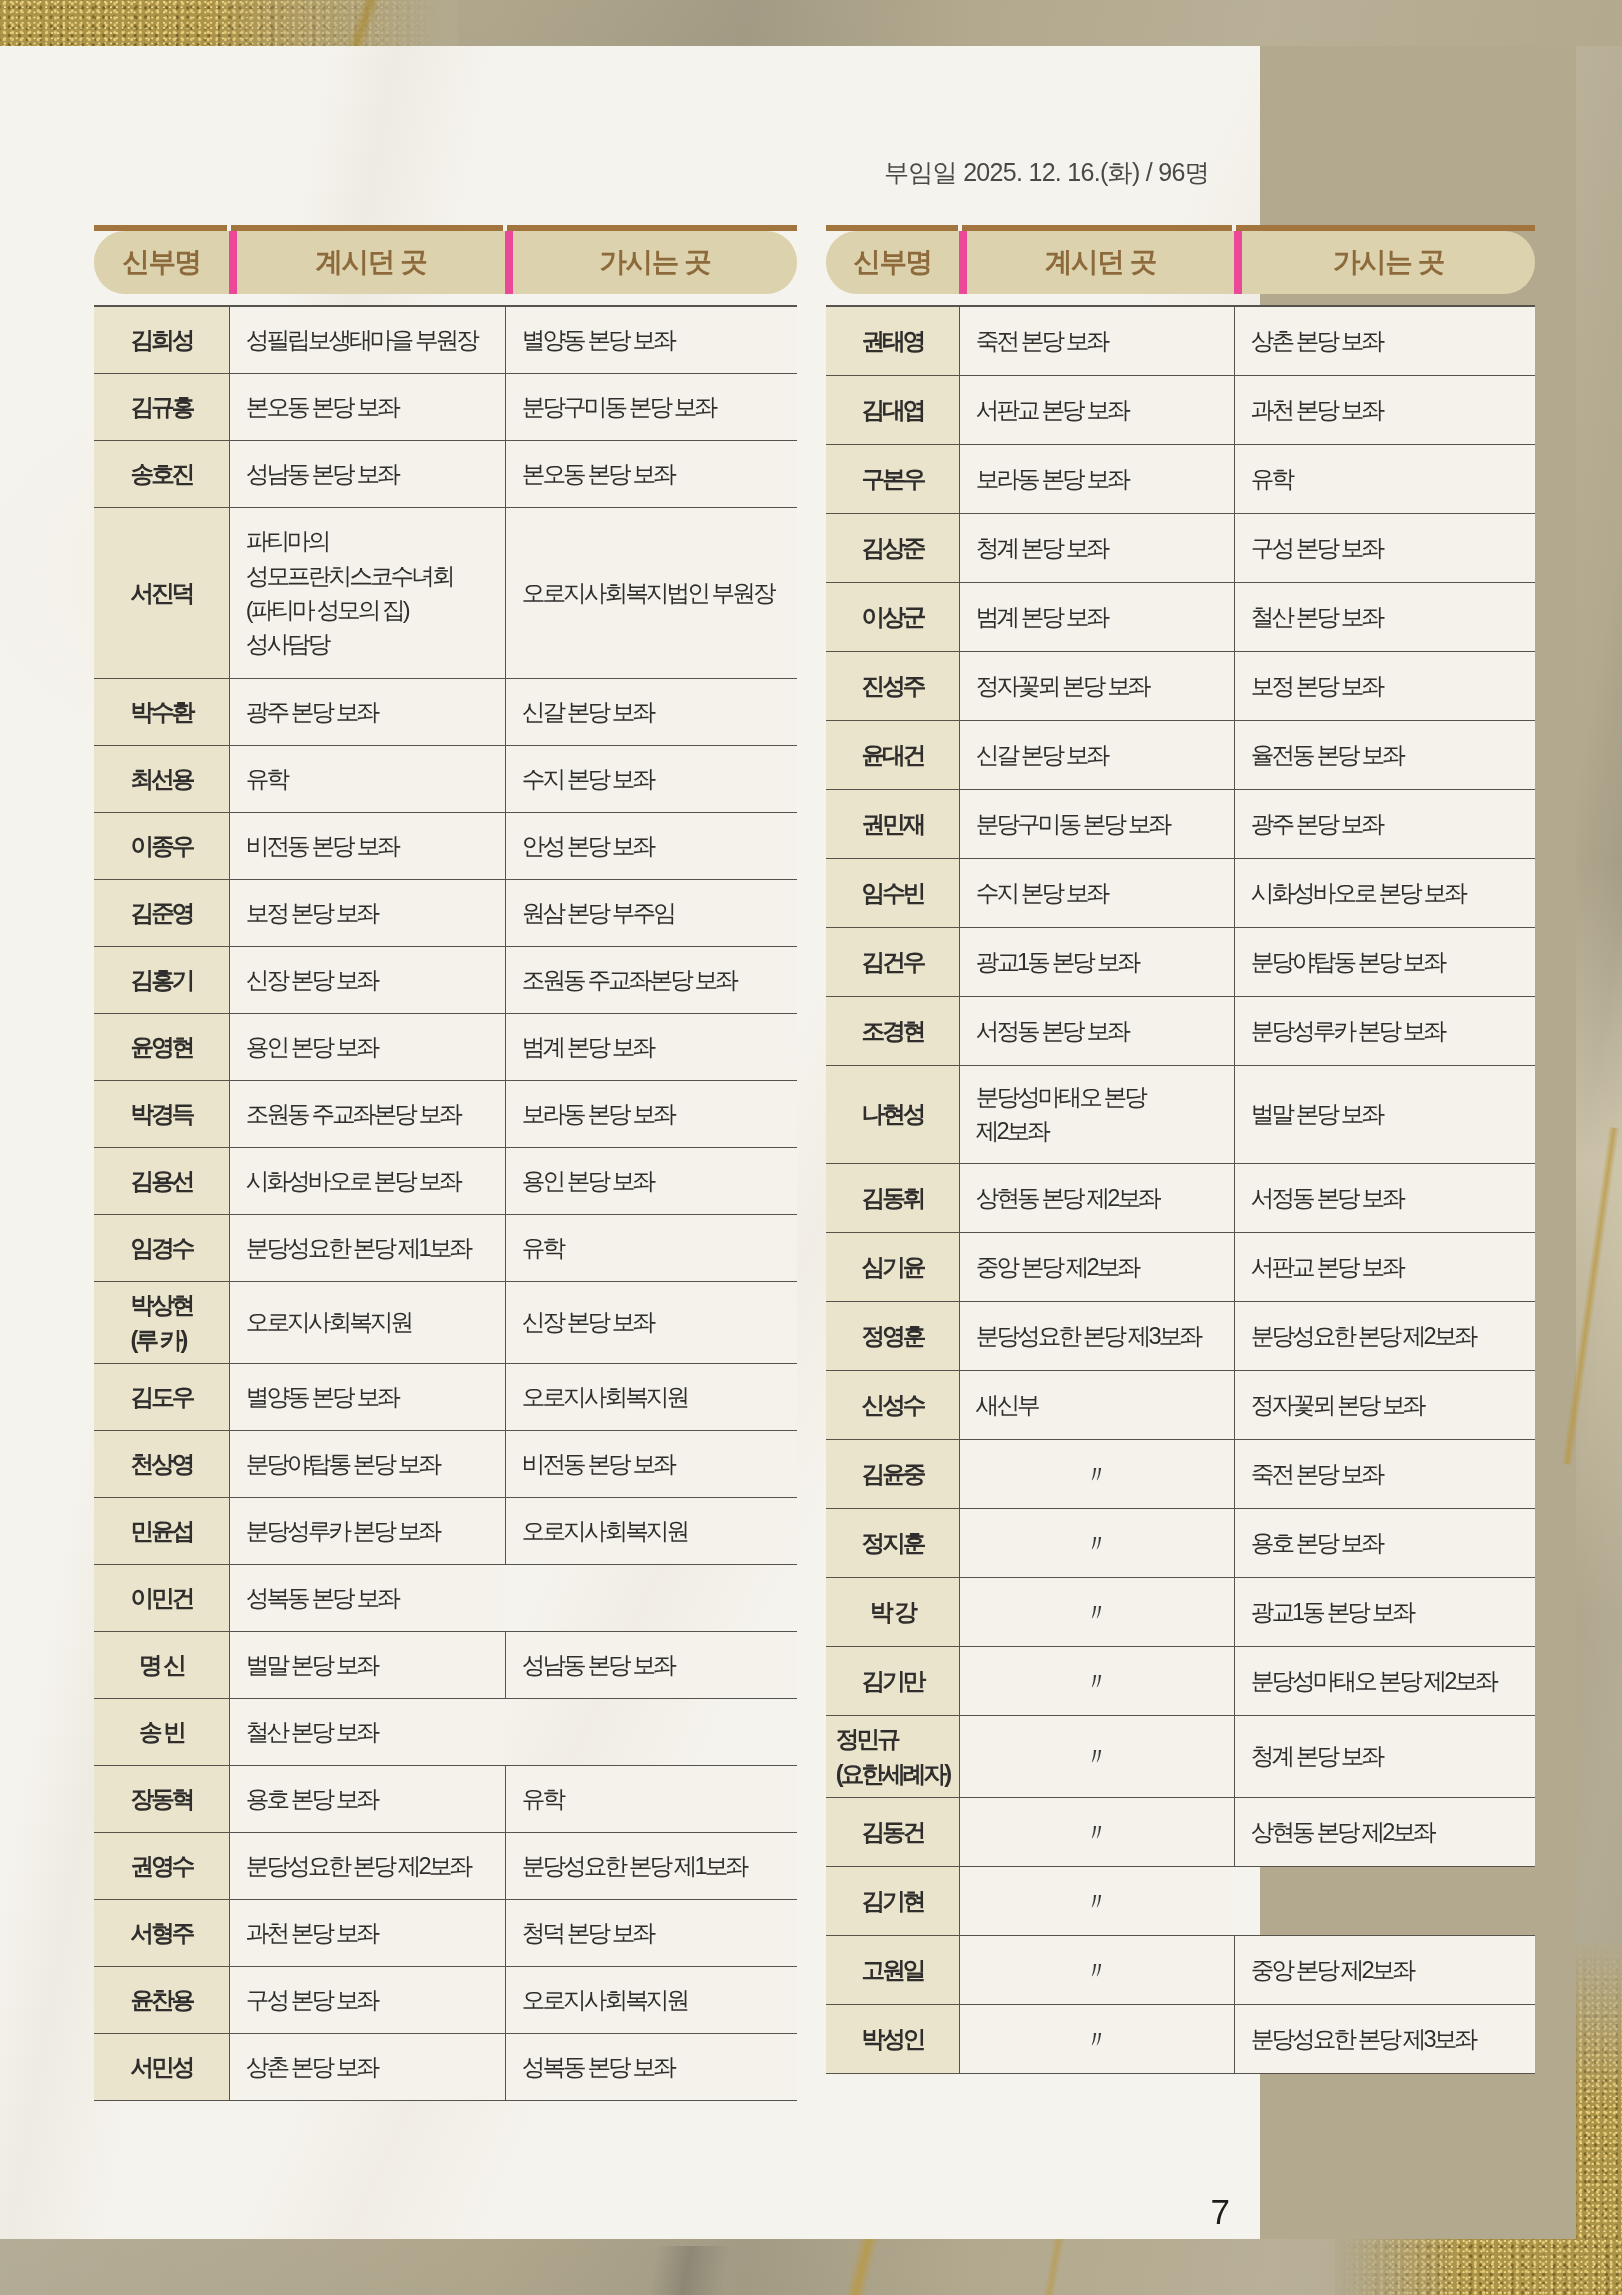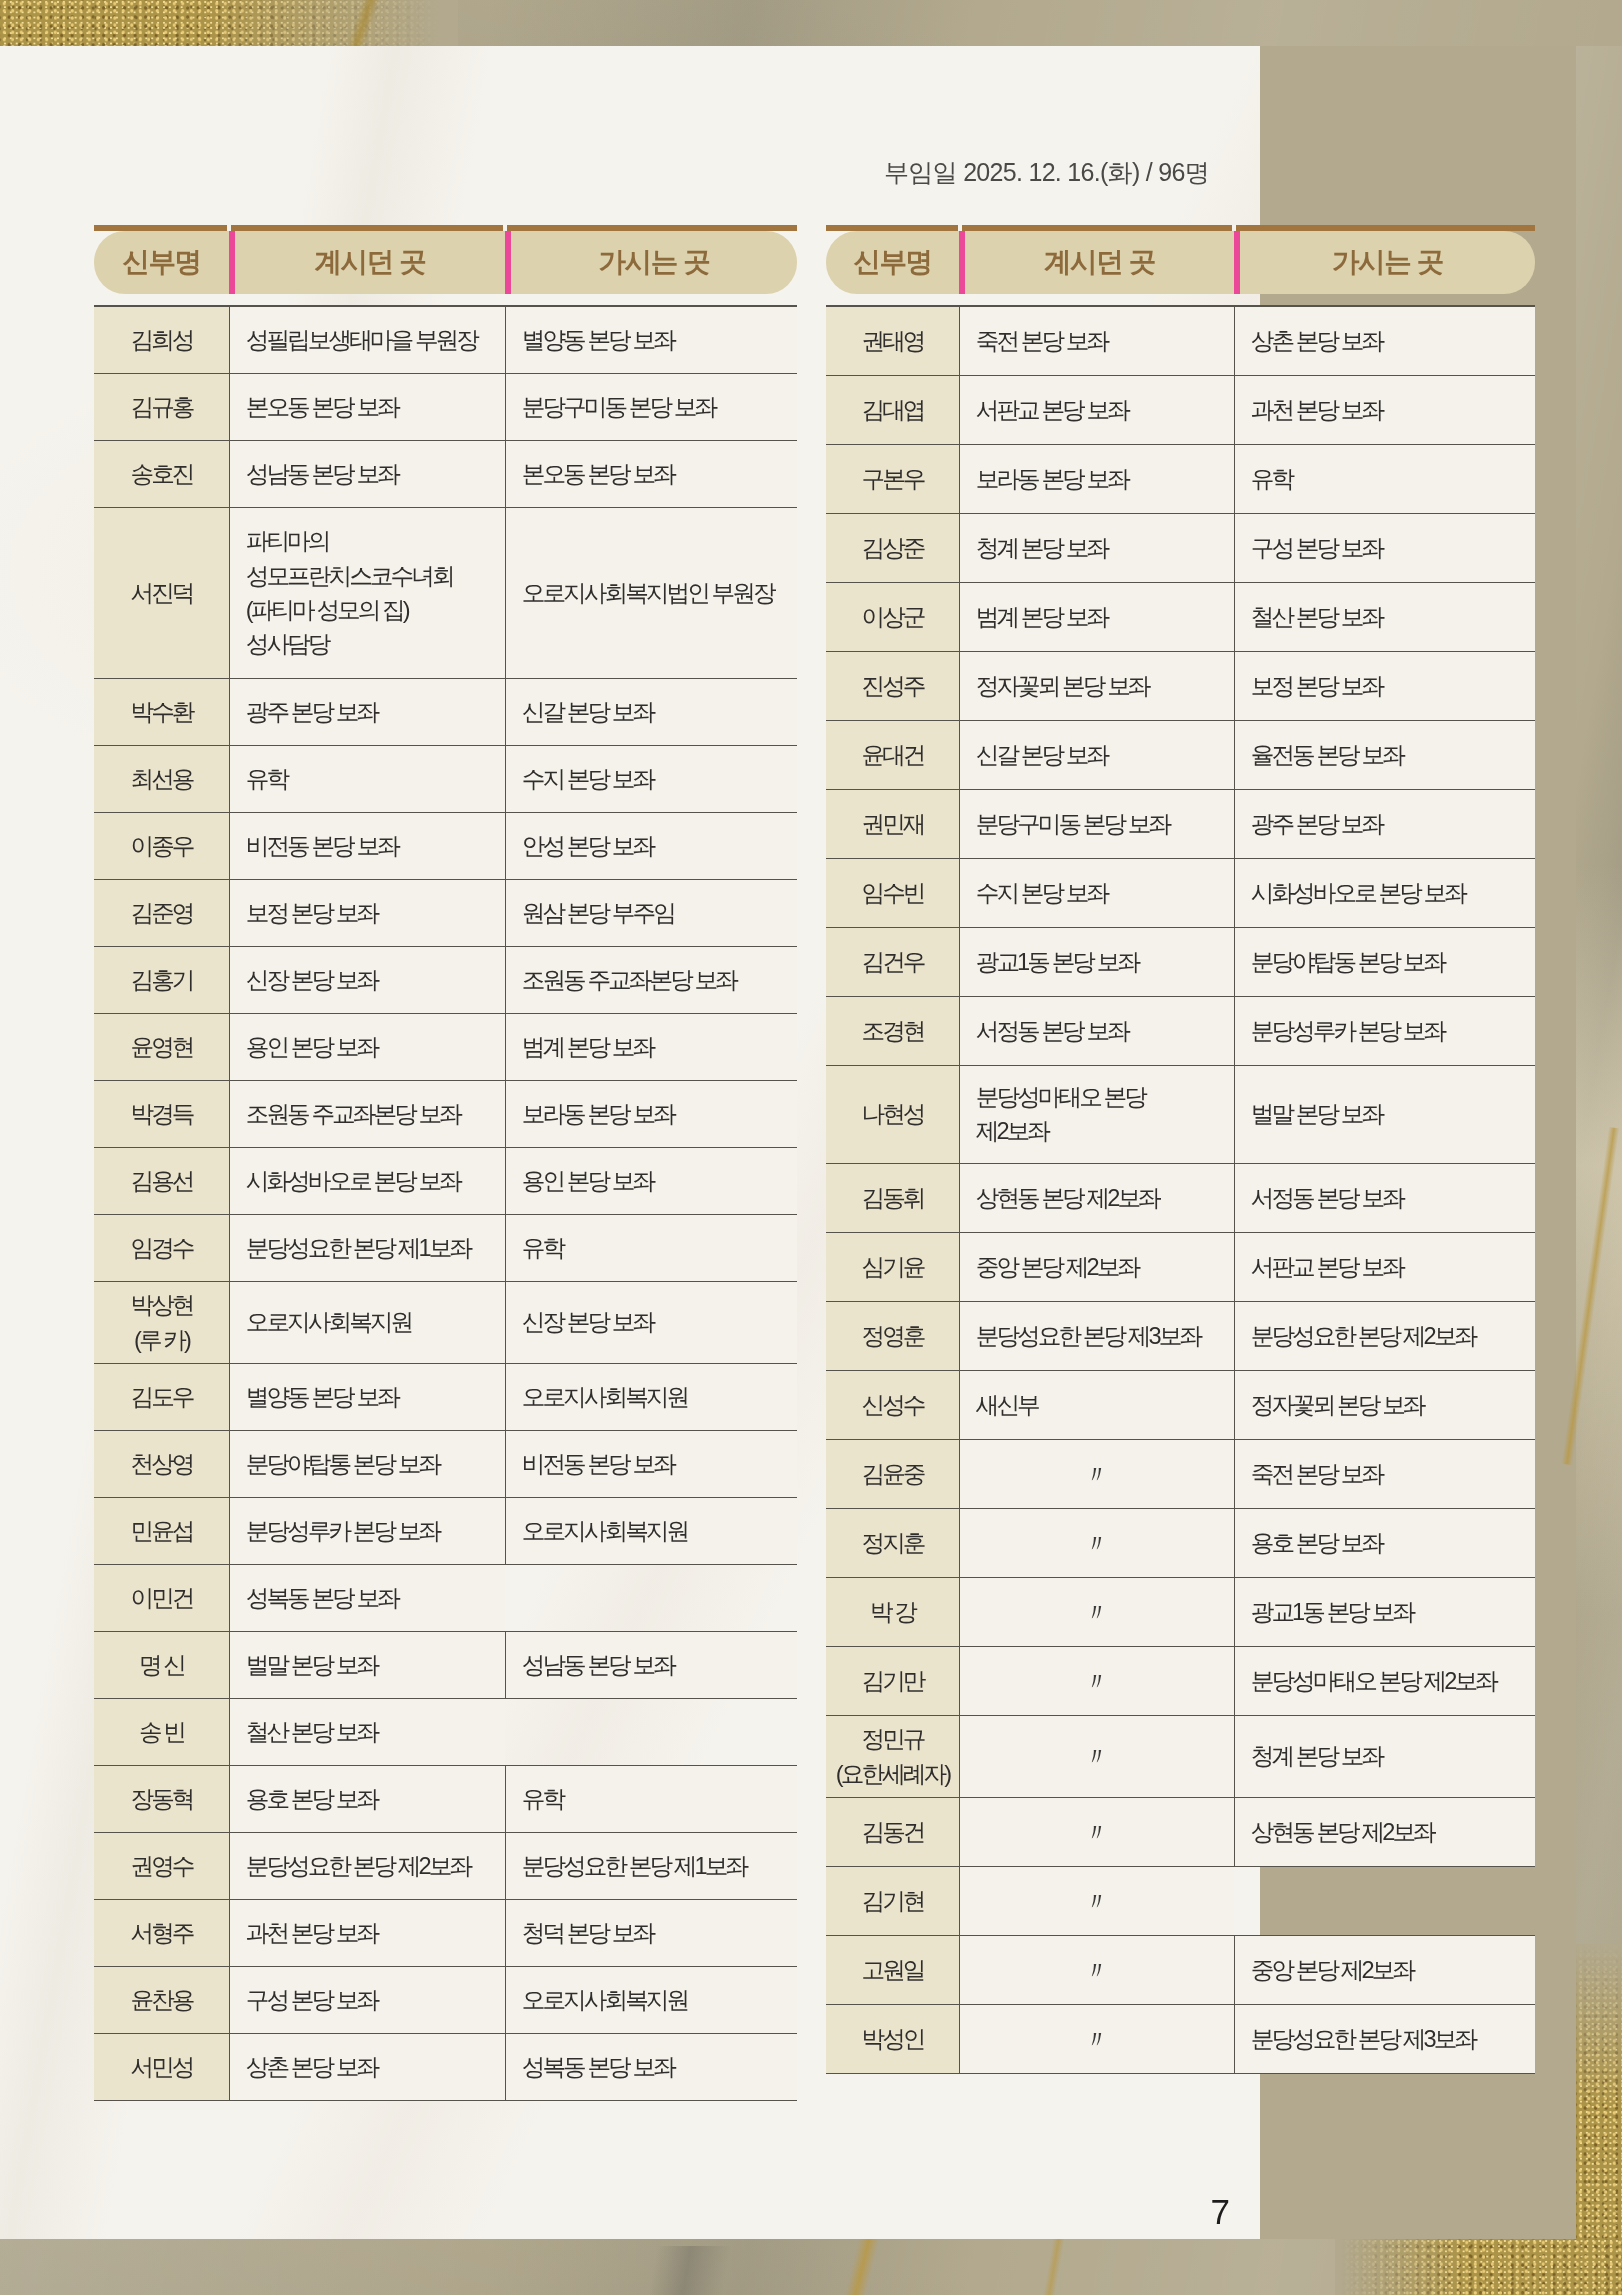--- a/index.html
+++ b/index.html
@@ -50,30 +50,30 @@
   .roster-table.left{left:94px;width:703px;}
   .roster-table.right{left:826px;width:709px;}
 
   .thead{position:relative;}
   .thead-bar{position:relative;height:5.9px;background:#a3753e;}
   .thead-bar::before,.thead-bar::after{content:"";position:absolute;top:0;width:3.9px;height:5.9px;background:#f5f3ed;}
   .thead-bar::before{left:var(--d1);}
   .thead-bar::after{left:var(--d2);}
   .thead-row{display:grid;grid-template-columns:var(--cols);height:63px;background:#ddd2ae;border-radius:31px;}
   .th{display:flex;align-items:center;justify-content:center;font-size:27.5px;font-weight:bold;letter-spacing:-1.3px;color:#8d6a3b;}
-  .th + .th{border-left:6px solid #ec4899;}
+  .th + .th{border-left:8px solid #ec4899;}
 
   .tgap{height:11px;}
 
   .tbody{border-top:2px solid #55534b;}
   .row{display:grid;grid-template-columns:var(--cols);border-bottom:1.3px solid #55534b;}
   .roster-table.left  .row{min-height:66px;}
   .roster-table.right .row{min-height:68px;}
   .cell{display:flex;align-items:center;font-size:23.6px;letter-spacing:-2.9px;line-height:1.45;color:#2f2e2c;white-space:pre-line;}
-  .cell.name{background:#ebe4cd;justify-content:center;text-align:center;padding:6.5px 2.6px;}
+  .cell.name{background:#ebe4cd;justify-content:center;padding:6.5px 2.6px;font-weight:bold;}
   .cell.from,.cell.to{background:#f4f2ea;border-left:1.3px solid #55534b;justify-content:flex-start;text-align:left;padding:6.5px 3.9px 6.5px 15.7px;}
   .cell.ditto{justify-content:center;padding-left:0;font-size:25px;color:#3a3a38;}
 </style>
 </head>
 <body>
 
 <div class="page">
 
   <div class="band-top olive">
     <div class="gold-left gold"></div>

